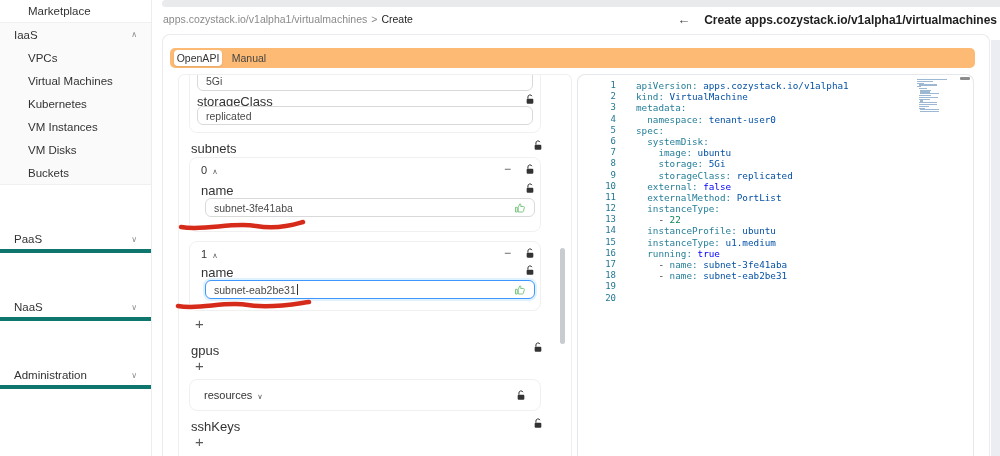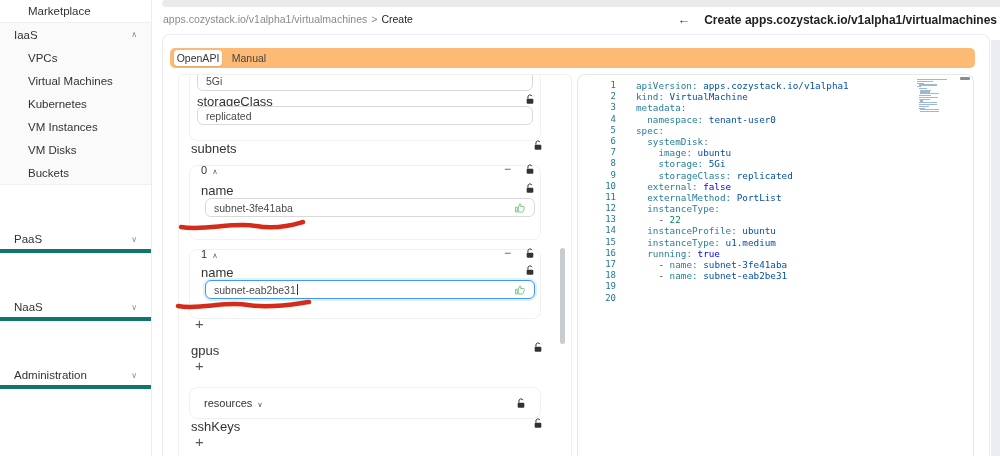--- a/index.html
+++ b/index.html
@@ -28,21 +28,21 @@
   
   .main-card { position:absolute; left:162px; top:34px; width:828px; bottom:0; background:#fff; border:1px solid #ececf0; border-bottom:none; border-radius:8px 8px 0 0; }
   .right-gutter { position:absolute; left:991px; top:40px; width:9px; bottom:0; background:#ecedf2; }
 
   .tabstrip { position:absolute; left:170px; top:48px; width:805px; height:20px; background:#fdba74; border-radius:5px; }
   .tab-active { position:absolute; left:4px; top:2px; height:16px; width:48px; background:#fff; border-radius:4px; box-shadow:0 1px 2px rgba(0,0,0,.10); font-size:10.5px; color:#333; display:flex; align-items:center; justify-content:center; cursor:pointer; }
   .tab-plain { position:absolute; left:56px; top:2px; height:16px; width:46px; font-size:10.5px; color:#444; display:flex; align-items:center; justify-content:center; cursor:pointer; }
 
   
   .form-panel { position:absolute; left:178px; top:74px; width:394px; bottom:0; background:#fff; border:1px solid #f0f0f0; border-bottom:none; border-radius:6px 6px 0 0; overflow:hidden; }
-  .fcard { position:absolute; background:#fff; border:1px solid #f0f0f0; border-radius:8px;margin-top:8px; }
+  .fcard { position:absolute; background:#fff; border:1px solid #f0f0f0; border-radius:8px; }
   .flabel { position:absolute; font-size:13px; color:#333; }
   .input { position:absolute; height:19px; border:1px solid #d9d9d9; border-radius:6px; background:#fff; font-size:10.5px; color:#4a4a4a; display:flex; align-items:center; padding:0 8px; }
   .input.focused { border-color:#4096ff; box-shadow:0 0 0 2px rgba(5,145,255,.12); }
   .caret-bar { display:inline-block; width:1px; height:11px; background:#333; margin-left:1px; }
   .thumb { position:absolute; right:8px; top:3px; width:12px; height:12px; }
   .lockpos { position:absolute; width:10px; height:11px; }
   .minus { position:absolute; font-size:12px; color:#595959; cursor:pointer; }
   .idx { position:absolute; font-size:11px; color:#333; }
   .chev-sm { font-size:7.5px; color:#595959; margin-left:5px; }
   .addbtn { position:absolute; font-size:15px; color:#595959; cursor:pointer; line-height:14px; }

